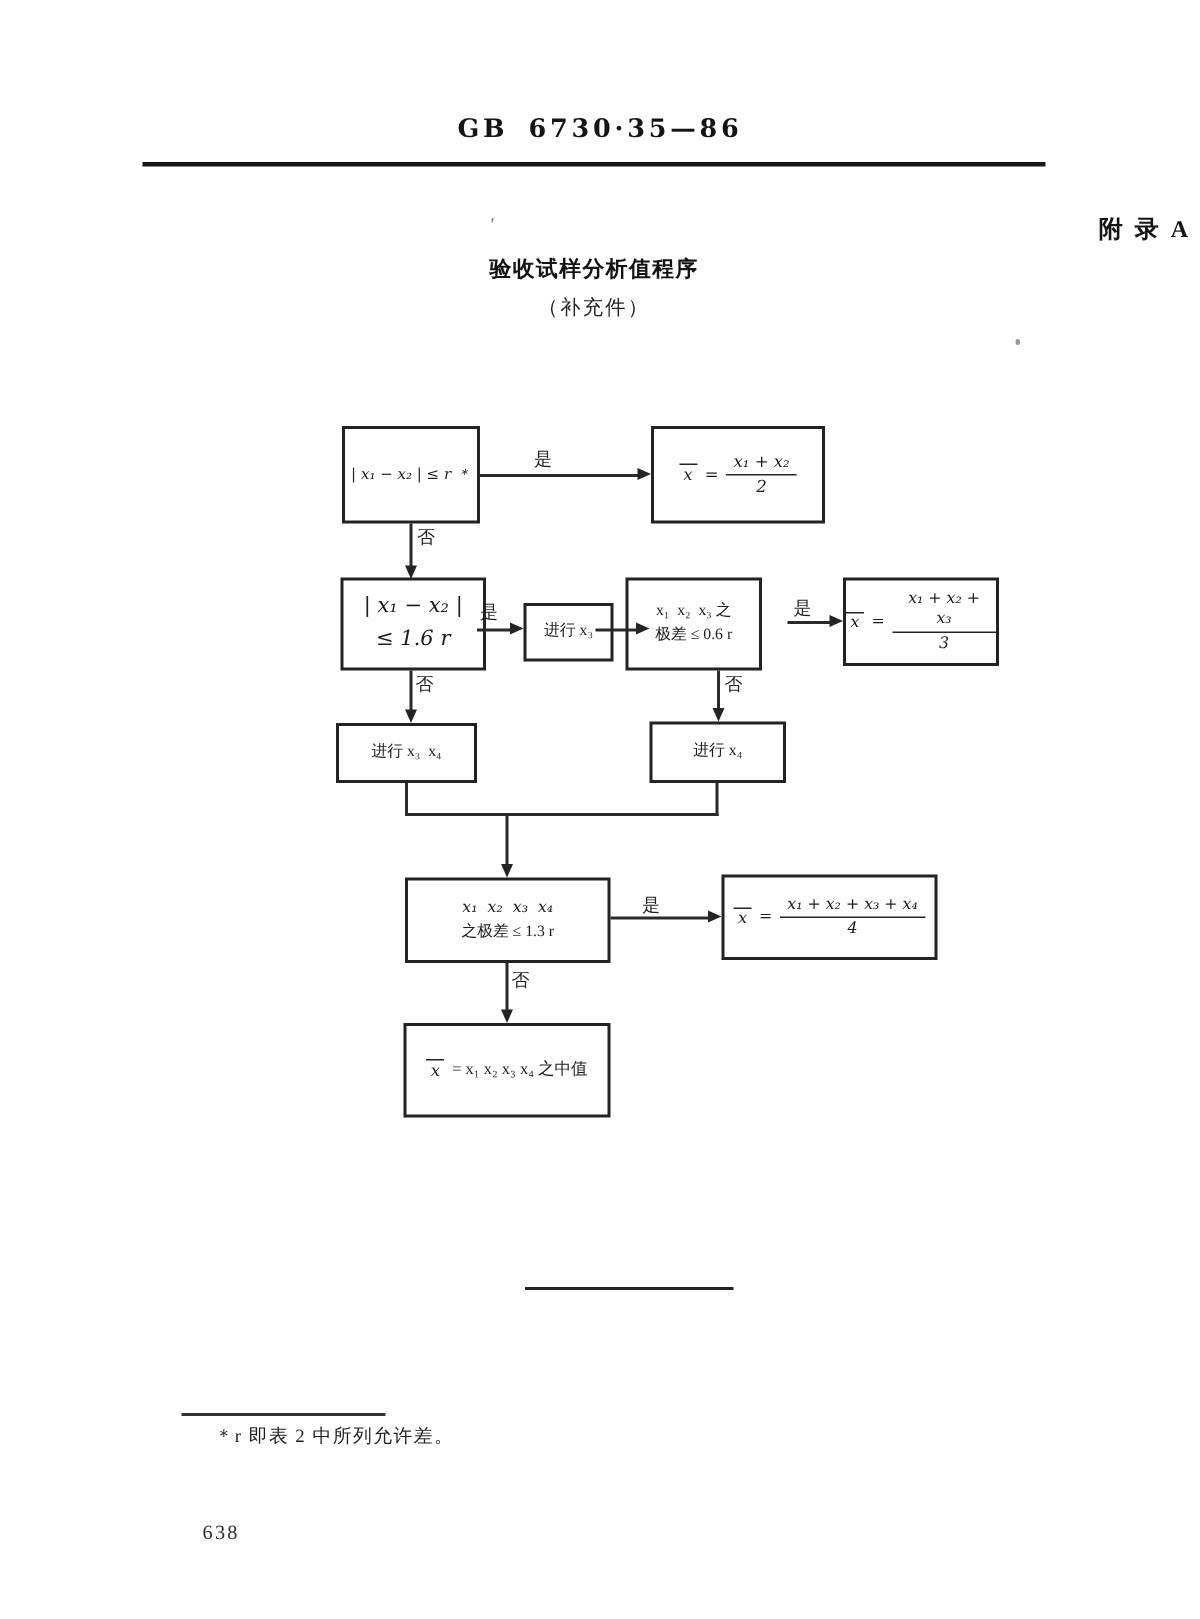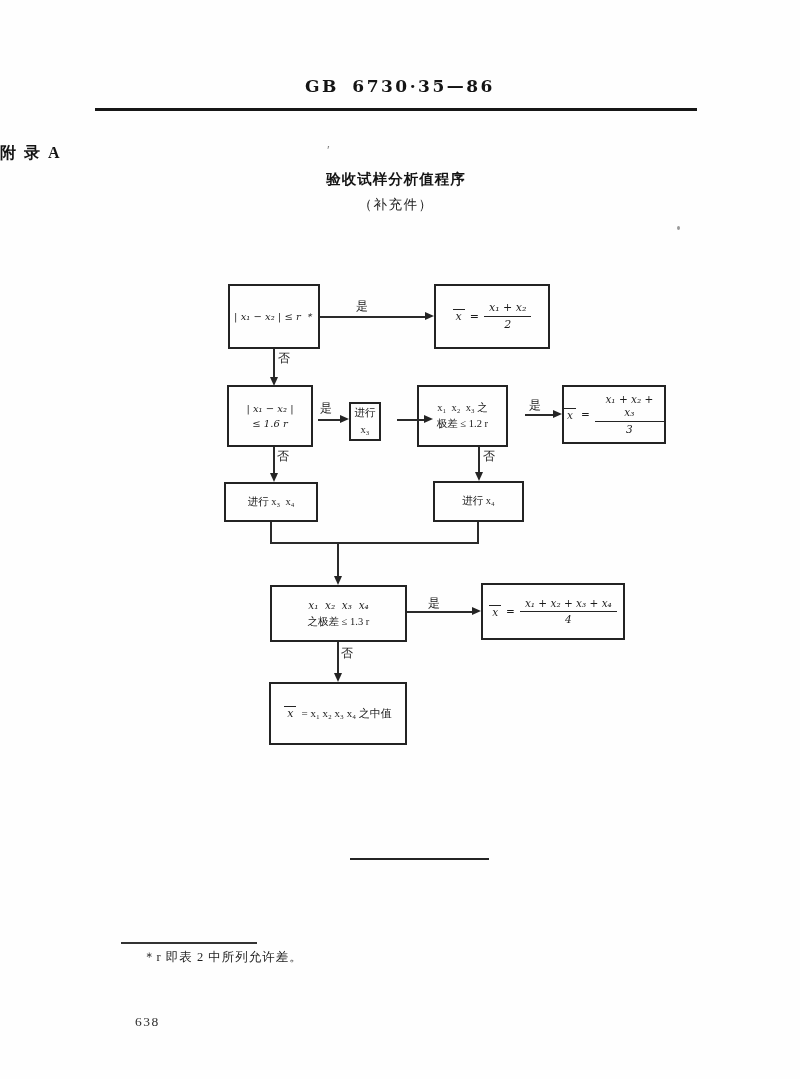--- a/index.html
+++ b/index.html
@@ -14,21 +14,21 @@
     font-family:"DejaVu Serif", serif; font-weight:bold; font-size:17px;
     letter-spacing:2.5px; word-spacing:5px; color:#141414;
   }
   .header-rule { position:absolute; left:95px; top:108px; width:602px; height:3px; background:#171717; }
   .watermark {
     position:absolute; left:197px; top:134px;
     font-family:"DejaVu Sans", sans-serif; font-weight:bold; font-size:84px;
     line-height:1; letter-spacing:-4px; color:#d3d3d3;
   }
   .appendix-title {
-    position:absolute; left:0; top:143px; width:792px; text-align:left;
+    position:absolute; left:0; top:143px; width:792px; text-align:right;
     font-weight:bold; font-size:16px; white-space:pre; color:#141414;
   }
   .appendix-subtitle {
     position:absolute; left:0; top:170px; width:792px; text-align:center;
     font-weight:bold; font-size:14.5px; letter-spacing:1px; color:#141414;
   }
   .appendix-note {
     position:absolute; left:0; top:196px; width:792px; text-align:center;
     font-size:13.5px; letter-spacing:1.5px; color:#222;
   }
@@ -90,32 +90,32 @@
     <div class="eq">
       <span class="ol math">x</span>
       <span class="math">=</span>
       <span class="frac">
         <span class="num math">x₁ + x₂</span>
         <span class="den math">2</span>
       </span>
     </div>
   </div>
 
-  <div class="box math" style="left:227px; top:385px; width:86px; height:62px; font-size:10px;">
+  <div class="box math" style="left:227px; top:385px; width:97px; height:62px; font-size:14px;">
     <span>| x₁ − x₂ |</span>
     <span>≤ 1.6 r</span>
   </div>
 
-  <div class="box" style="left:349px; top:402px; width:32px; height:39px; font-size:10.5px;">
+  <div class="box" style="left:349px; top:402px; width:60px; height:39px; font-size:10.5px;">
     <span>进行 x₃</span>
   </div>
 
   <div class="box" style="left:417px; top:385px; width:91px; height:62px; font-size:10.5px;">
     <span class="pre">x₁  x₂  x₃ 之</span>
-    <span>极差 ≤ 1.2 r</span>
+    <span>极差 ≤ 0.6 r</span>
   </div>
 
   <div class="box" style="left:562px; top:385px; width:104px; height:59px;">
     <div class="eq" style="font-size:10.5px;">
       <span class="ol math">x</span>
       <span class="math">=</span>
       <span class="frac">
         <span class="num math">x₁ + x₂ + x₃</span>
         <span class="den math">3</span>
       </span>

